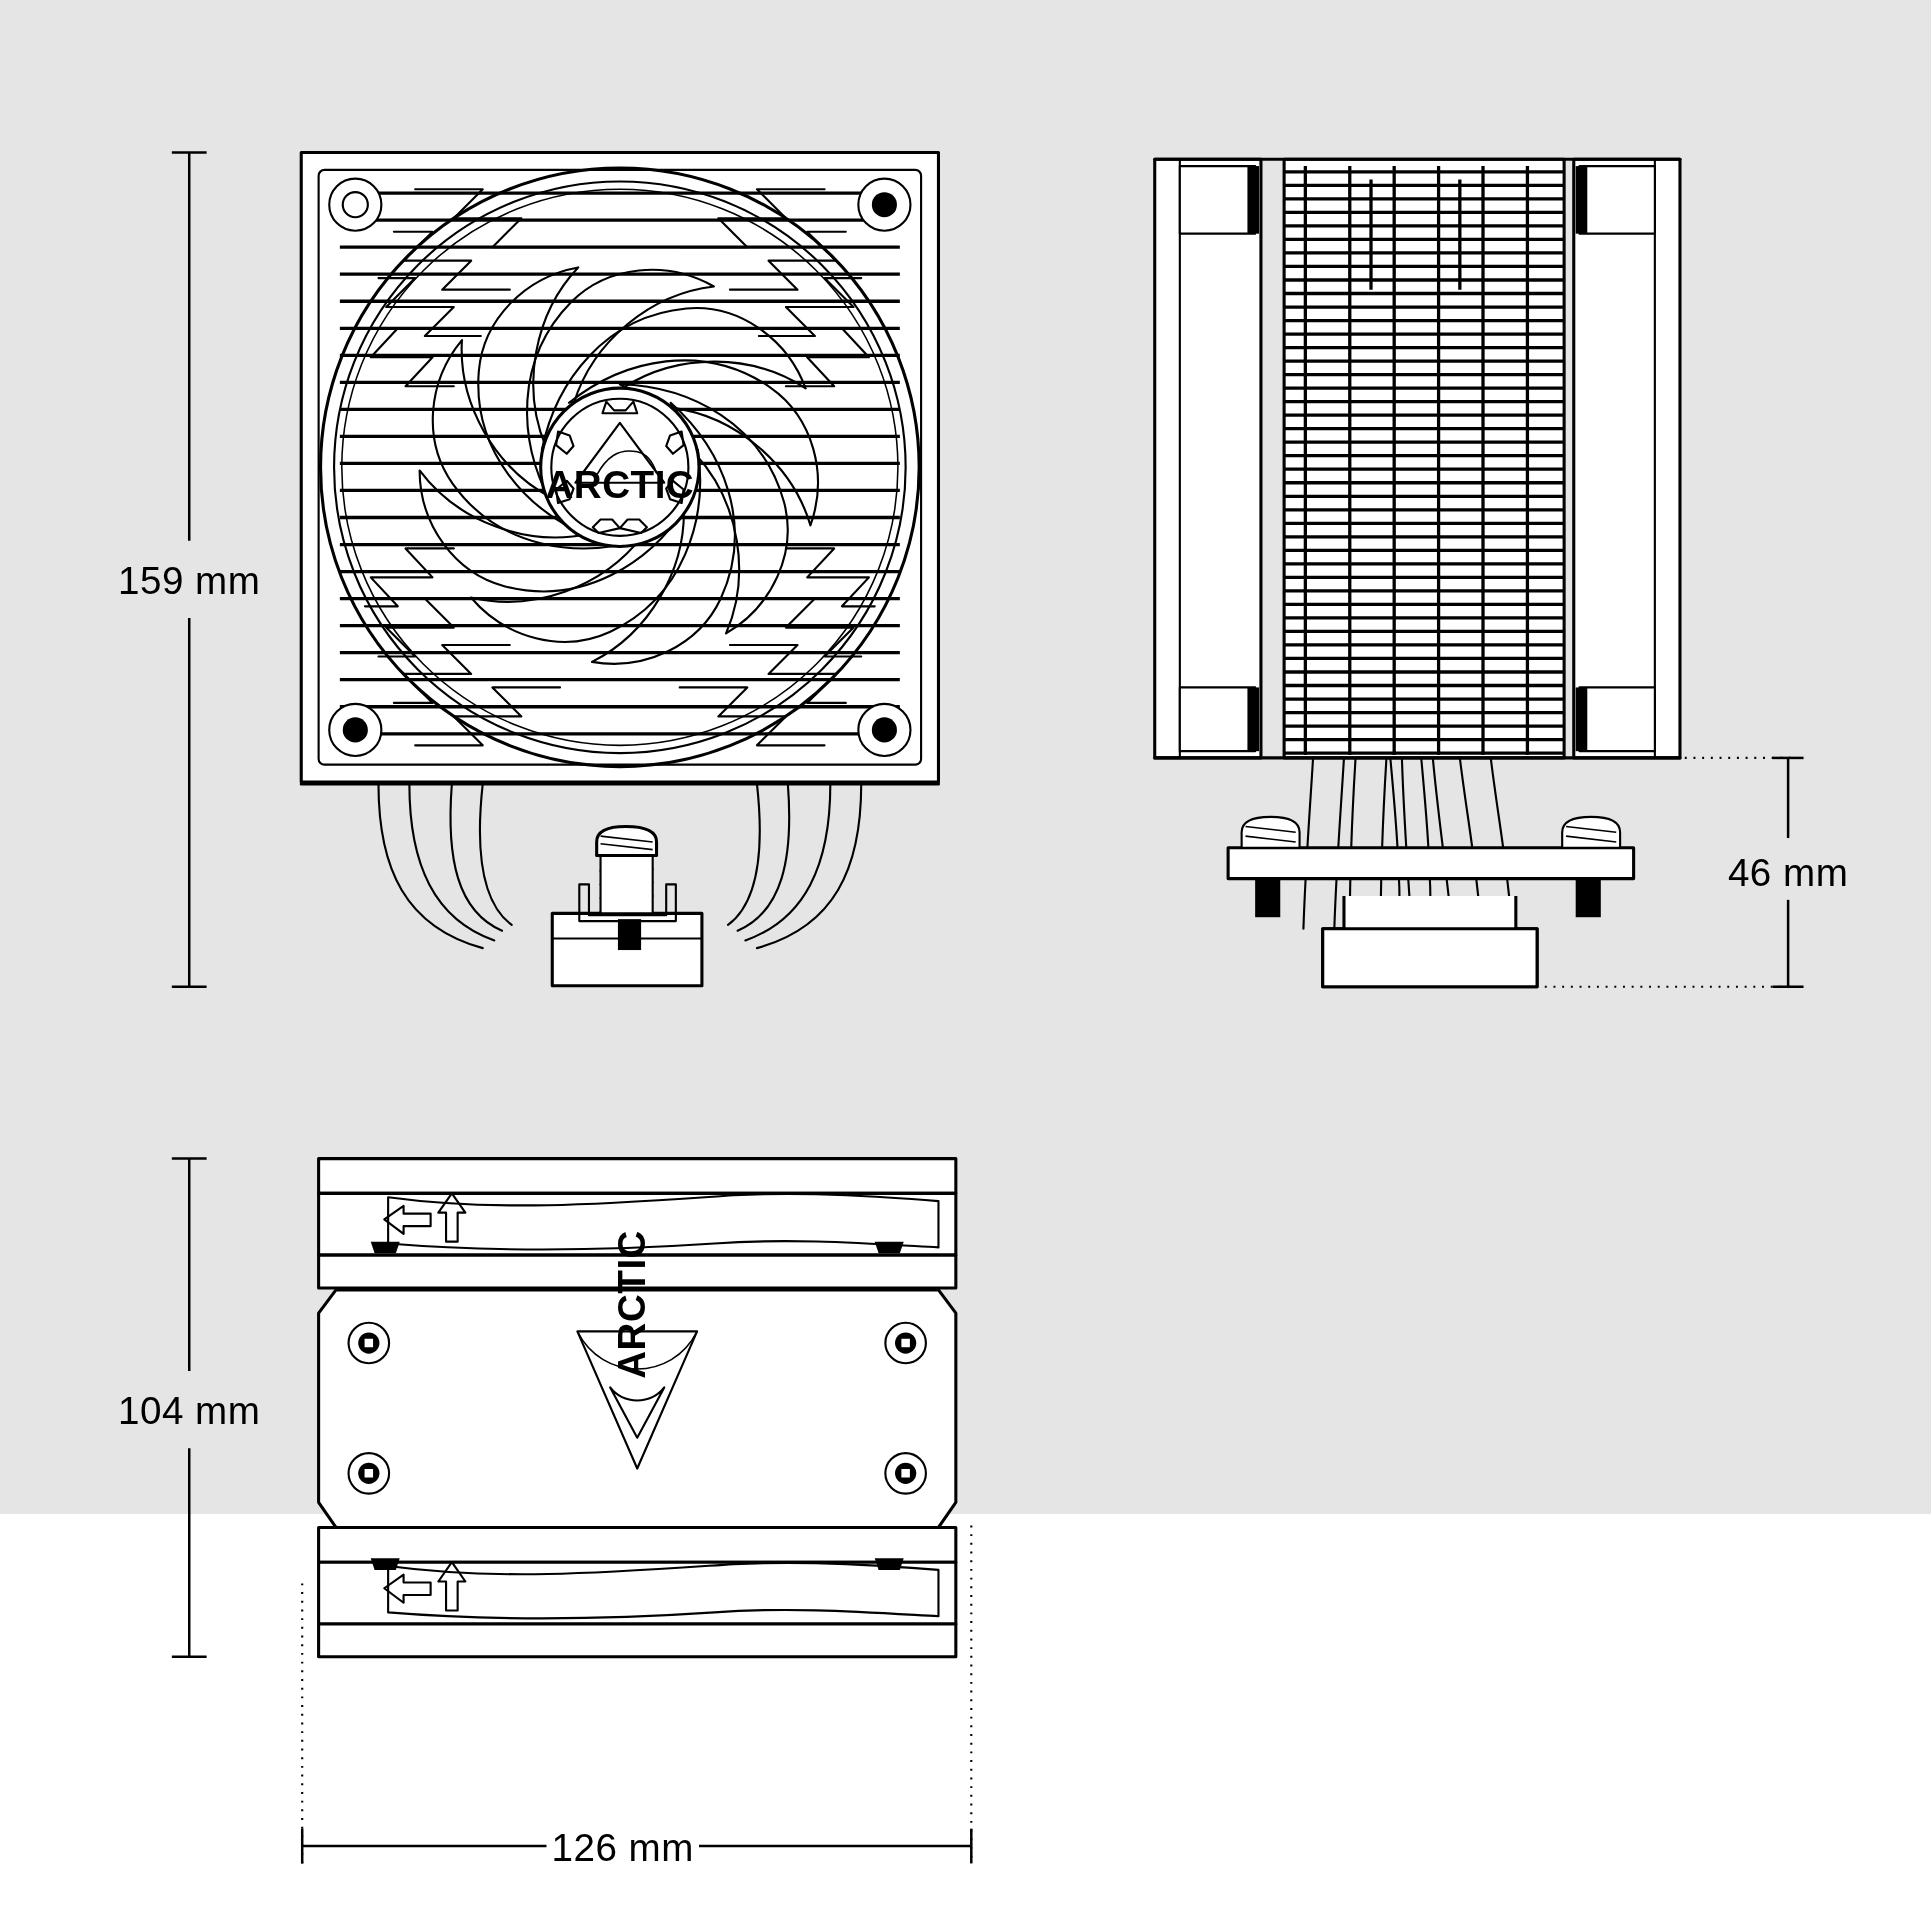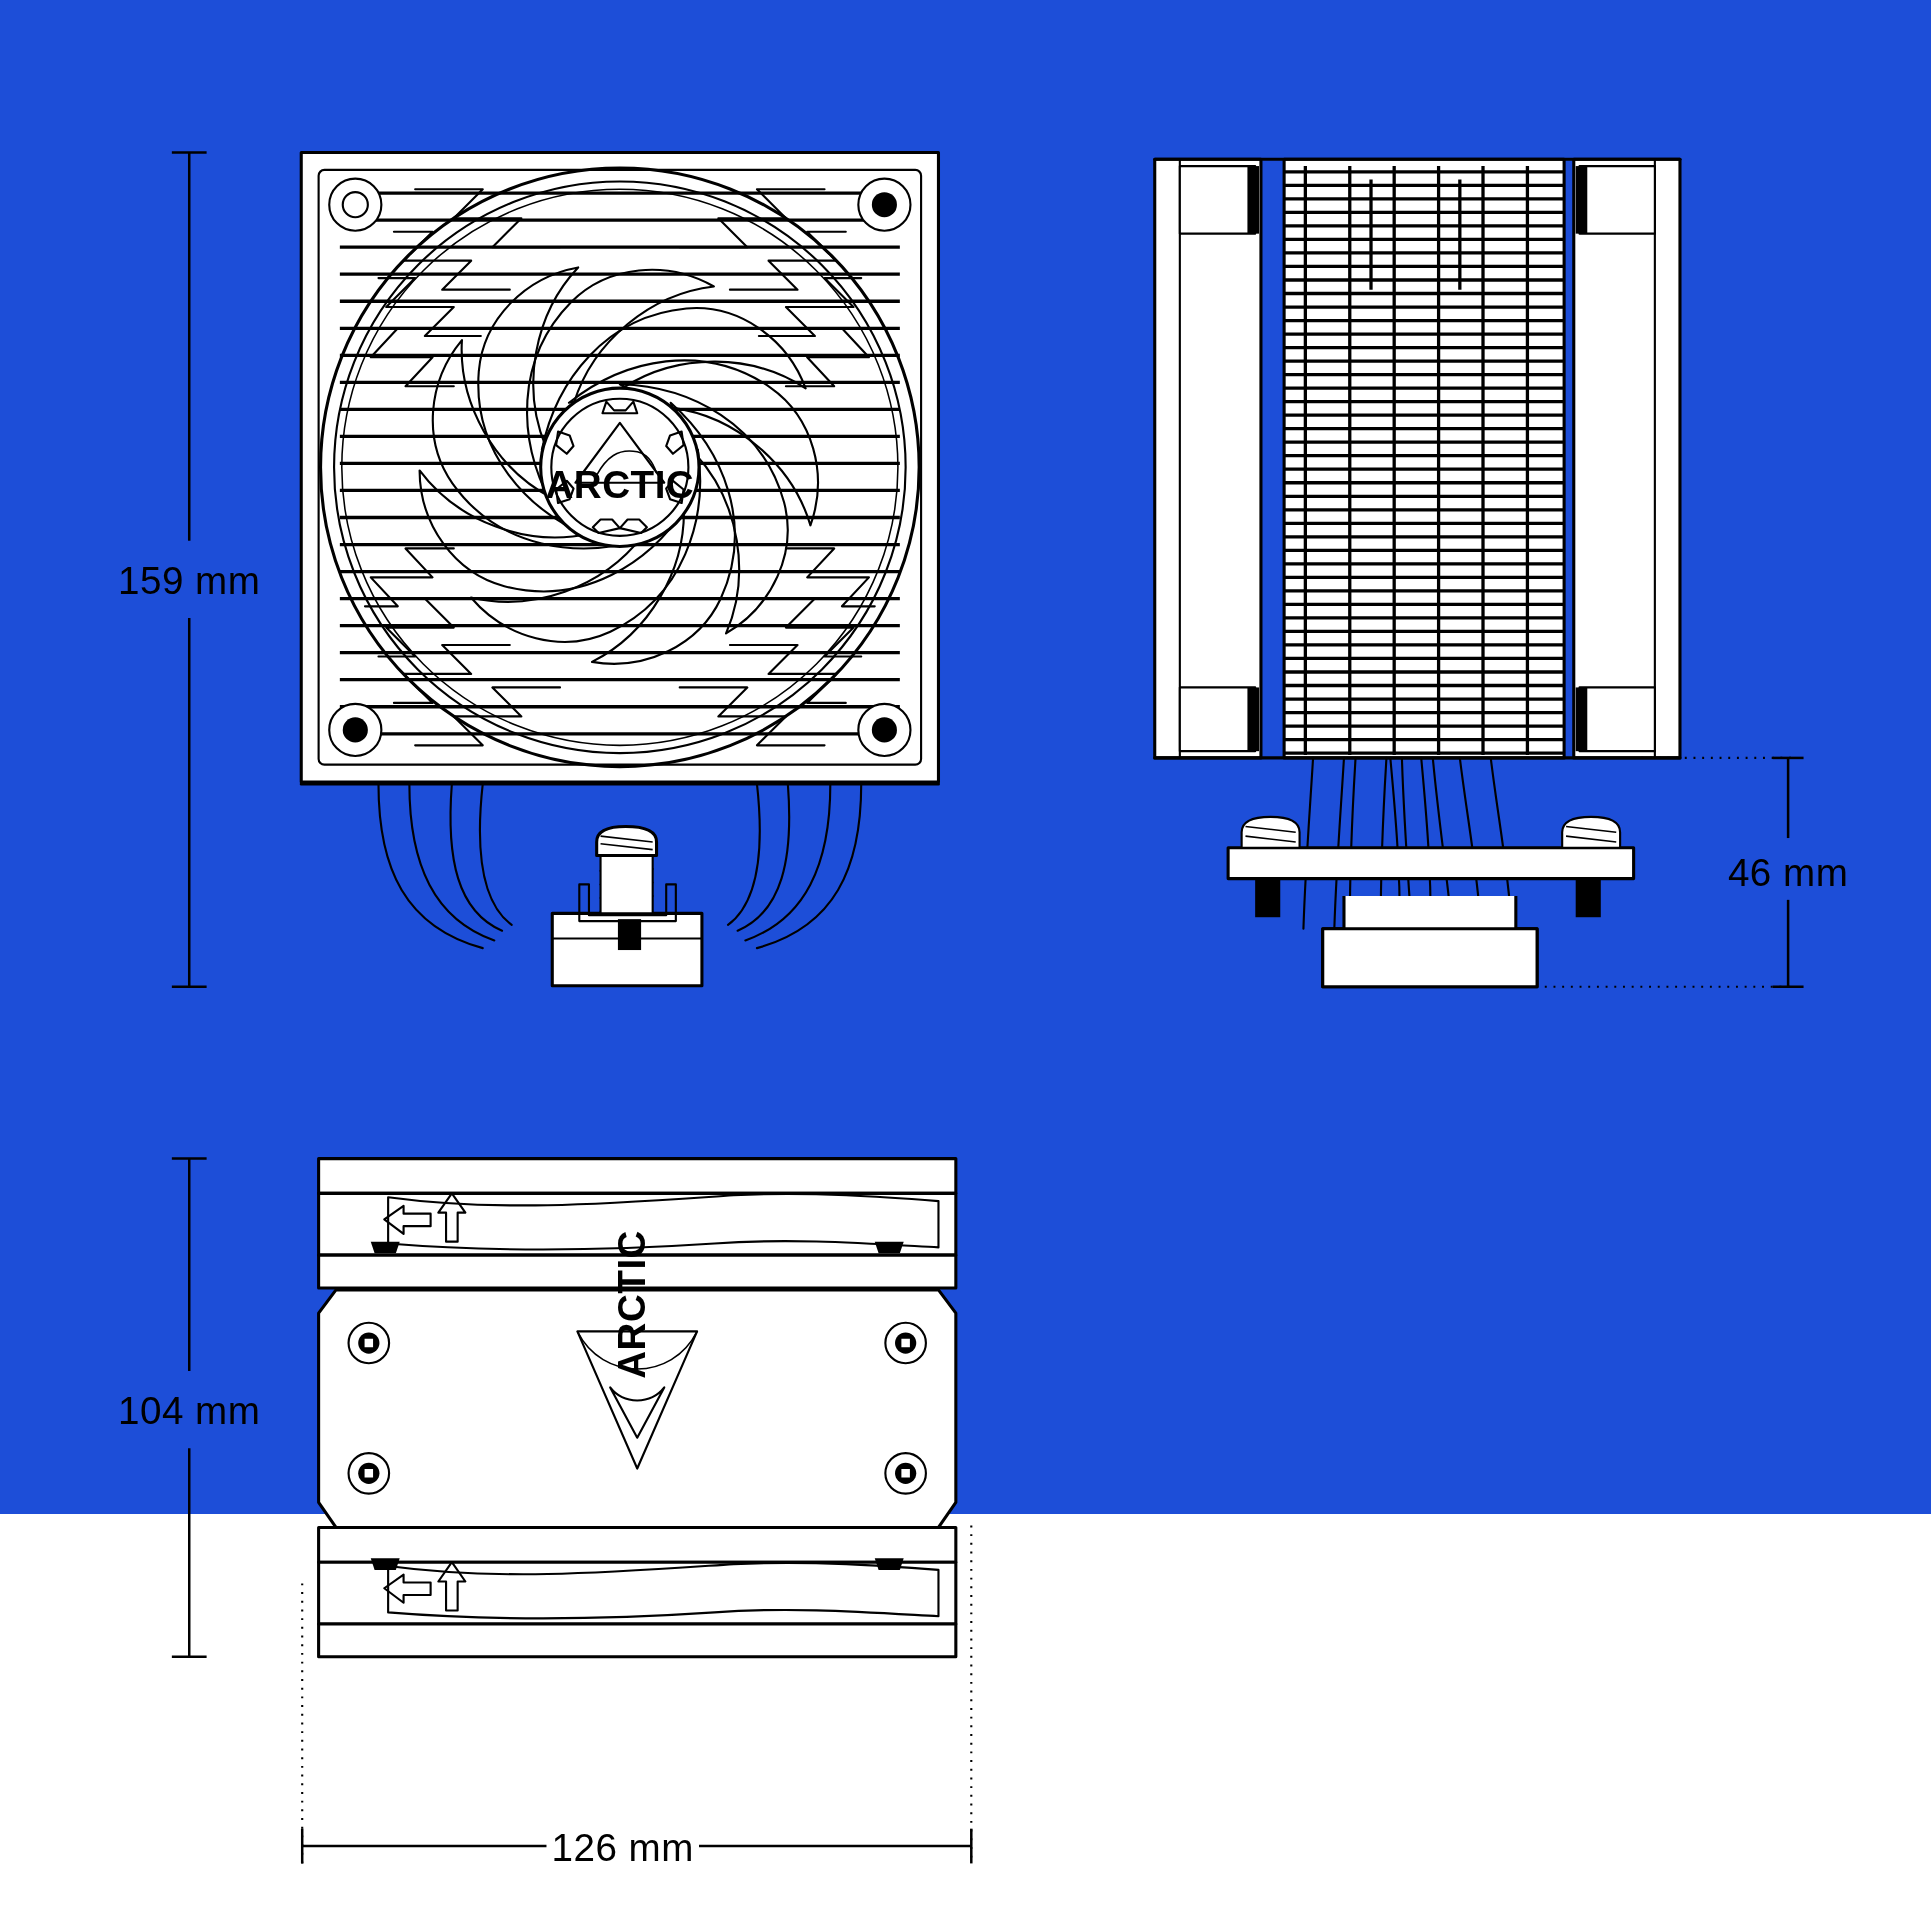--- a/index.html
+++ b/index.html
@@ -2,21 +2,21 @@
 <html><head>
 <meta charset="utf-8">
 <title>ARCTIC CPU Cooler Technical Drawing</title>
 <style>
   html,body{margin:0;padding:0;background:#ffffff;}
   body{
     width:1931px;height:1931px;overflow:hidden;
     font-family:"Liberation Sans","DejaVu Sans",sans-serif;
     color:#000000;
   }
-  #sheet{position:relative;width:1931px;height:1514px;background:#1d4ed8;}
+  #sheet{position:relative;width:1931px;height:1514px;background:#e5e5e5;}
   #sheet svg{position:absolute;top:0;left:0;width:1931px;height:1931px;}
   .dimtext{
     font-family:"Liberation Sans","DejaVu Sans",sans-serif;
     font-size:40px;
     fill:#000000;
     letter-spacing:0.5px;
   }
   .ln{fill:none;stroke:#000000;stroke-width:3.2;stroke-linecap:round;stroke-linejoin:round;}
   .ln-thin{fill:none;stroke:#000000;stroke-width:2.2;stroke-linecap:round;stroke-linejoin:round;}
   .ln-hair{fill:none;stroke:#000000;stroke-width:1.6;stroke-linecap:butt;}

